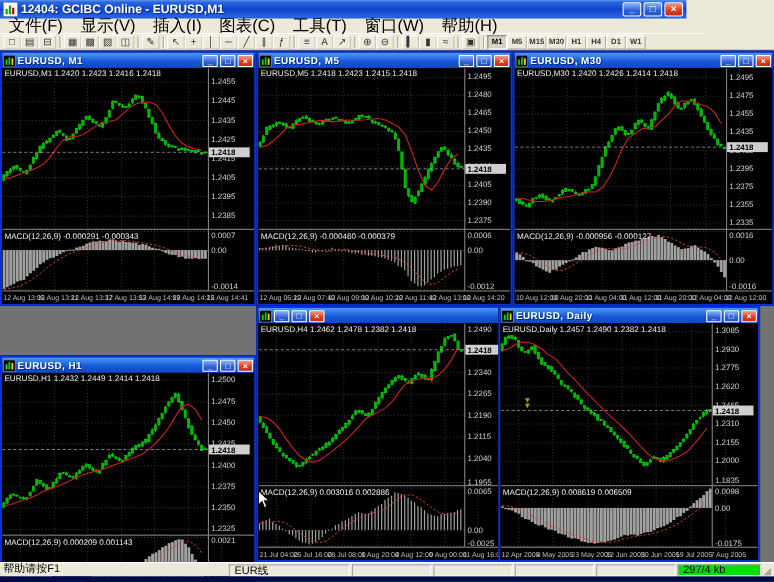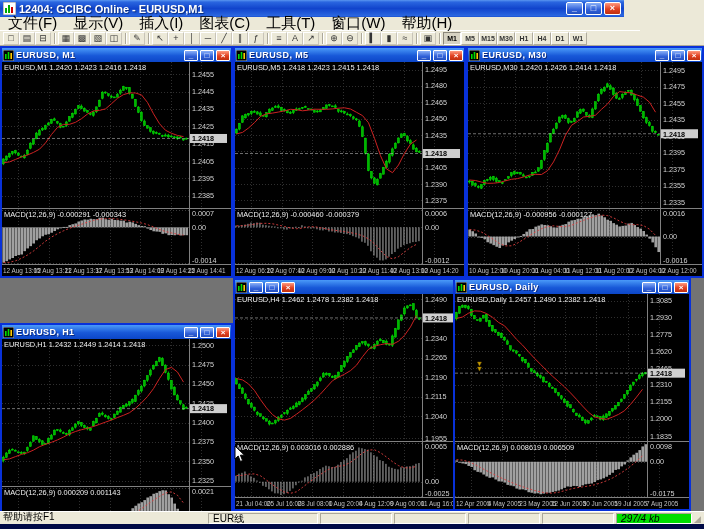--- a/index.html
+++ b/index.html
@@ -42,21 +42,21 @@
     background:linear-gradient(#8ab0f8,#3060d8 60%,#2450c0);}
   .cw-btn.close{background:linear-gradient(#ff9a80,#e04020 55%,#c03010);}
   svg.chart{display:block;background:#000;}
   
   .statusbar{position:absolute;top:511px;left:0;width:704px;height:13px;background:#ece9d8;
     border-top:1px solid #fff;display:flex;align-items:flex-end;gap:2px;padding:0 3px;box-sizing:border-box;
     font-size:10px;}
   .sb-help{flex:1;white-space:nowrap;overflow:hidden;}
   .sb-panel{height:11px;border:1px solid;border-color:#aca899 #fff #fff #aca899;display:flex;
     align-items:center;padding:0 4px;box-sizing:border-box;white-space:nowrap;overflow:hidden;}
-  .sb-green{background:#00dd00;color:#000;font-style:italic;}
+  .sb-green{background:#00dd00;color:#000;}
   .bottomstrip{position:absolute;top:524px;left:0;width:704px;height:5px;background:#000a46;}
   #mouse-cursor{position:absolute;left:234px;top:445px;pointer-events:none;}
 </style>
 </head>
 <body>
 
 <div id="app">
   <div class="titlebar">
     <svg width="13" height="13">
         <rect x="0" y="0" width="13" height="13" fill="#fff" stroke="#888"></rect>

